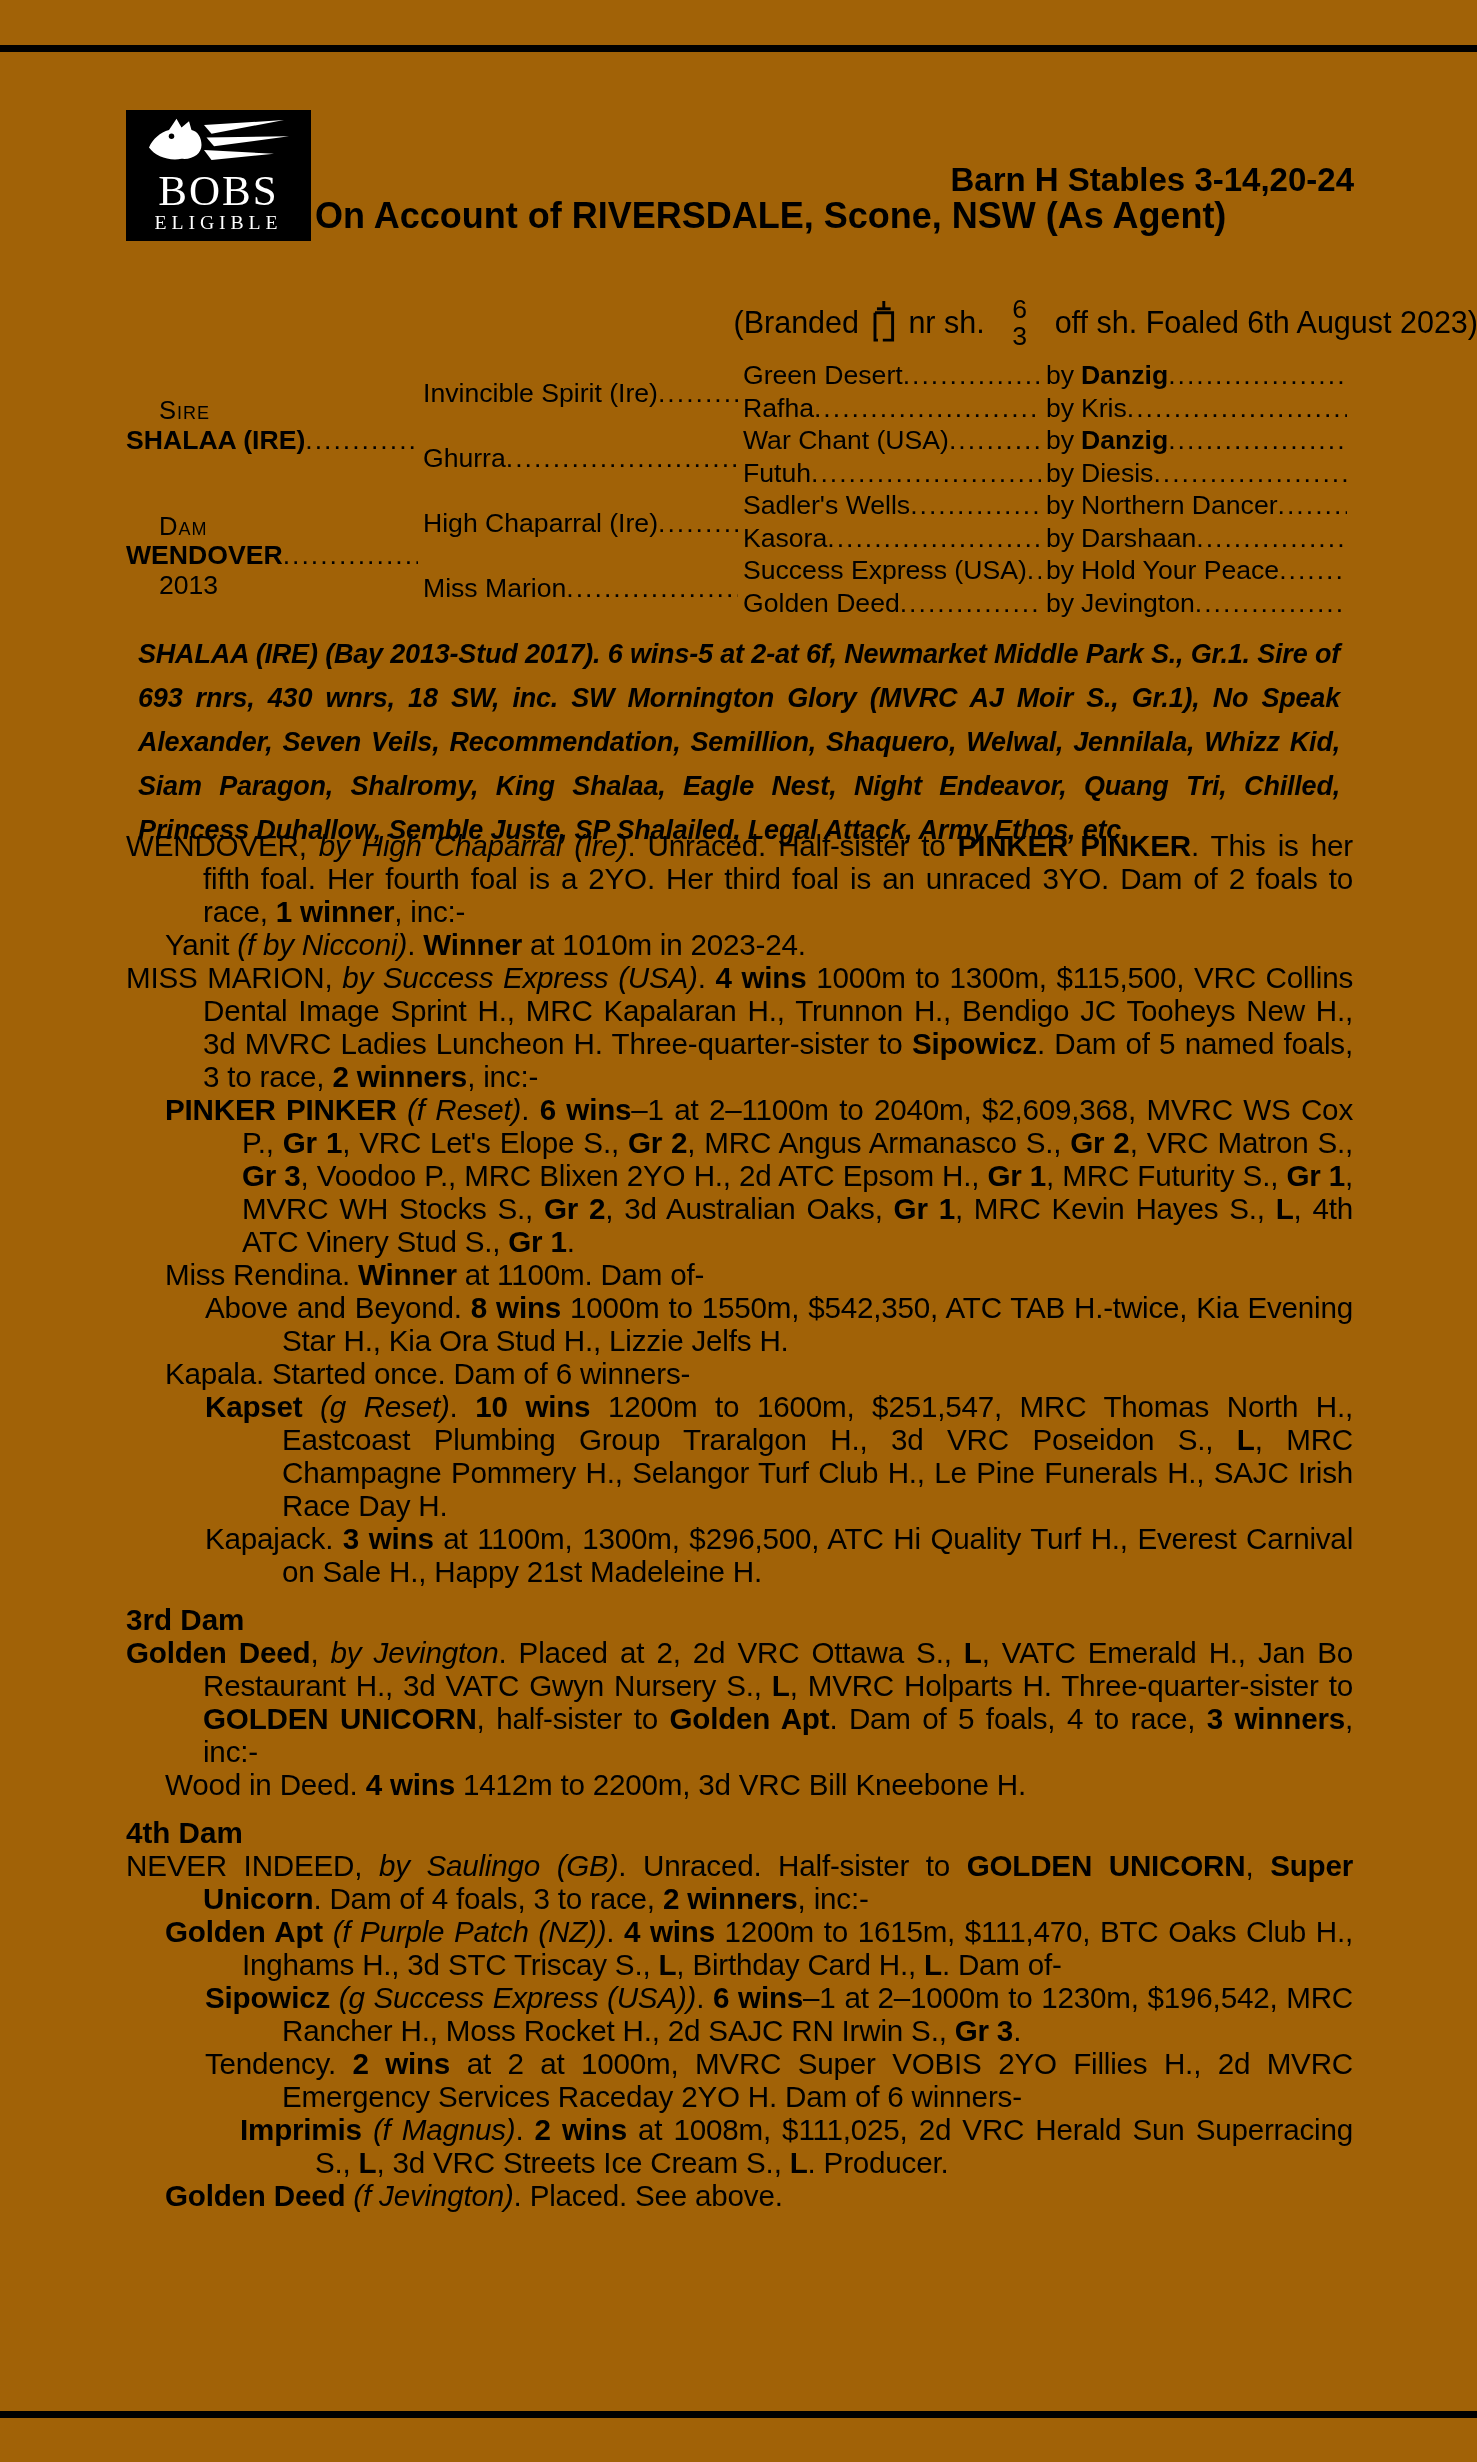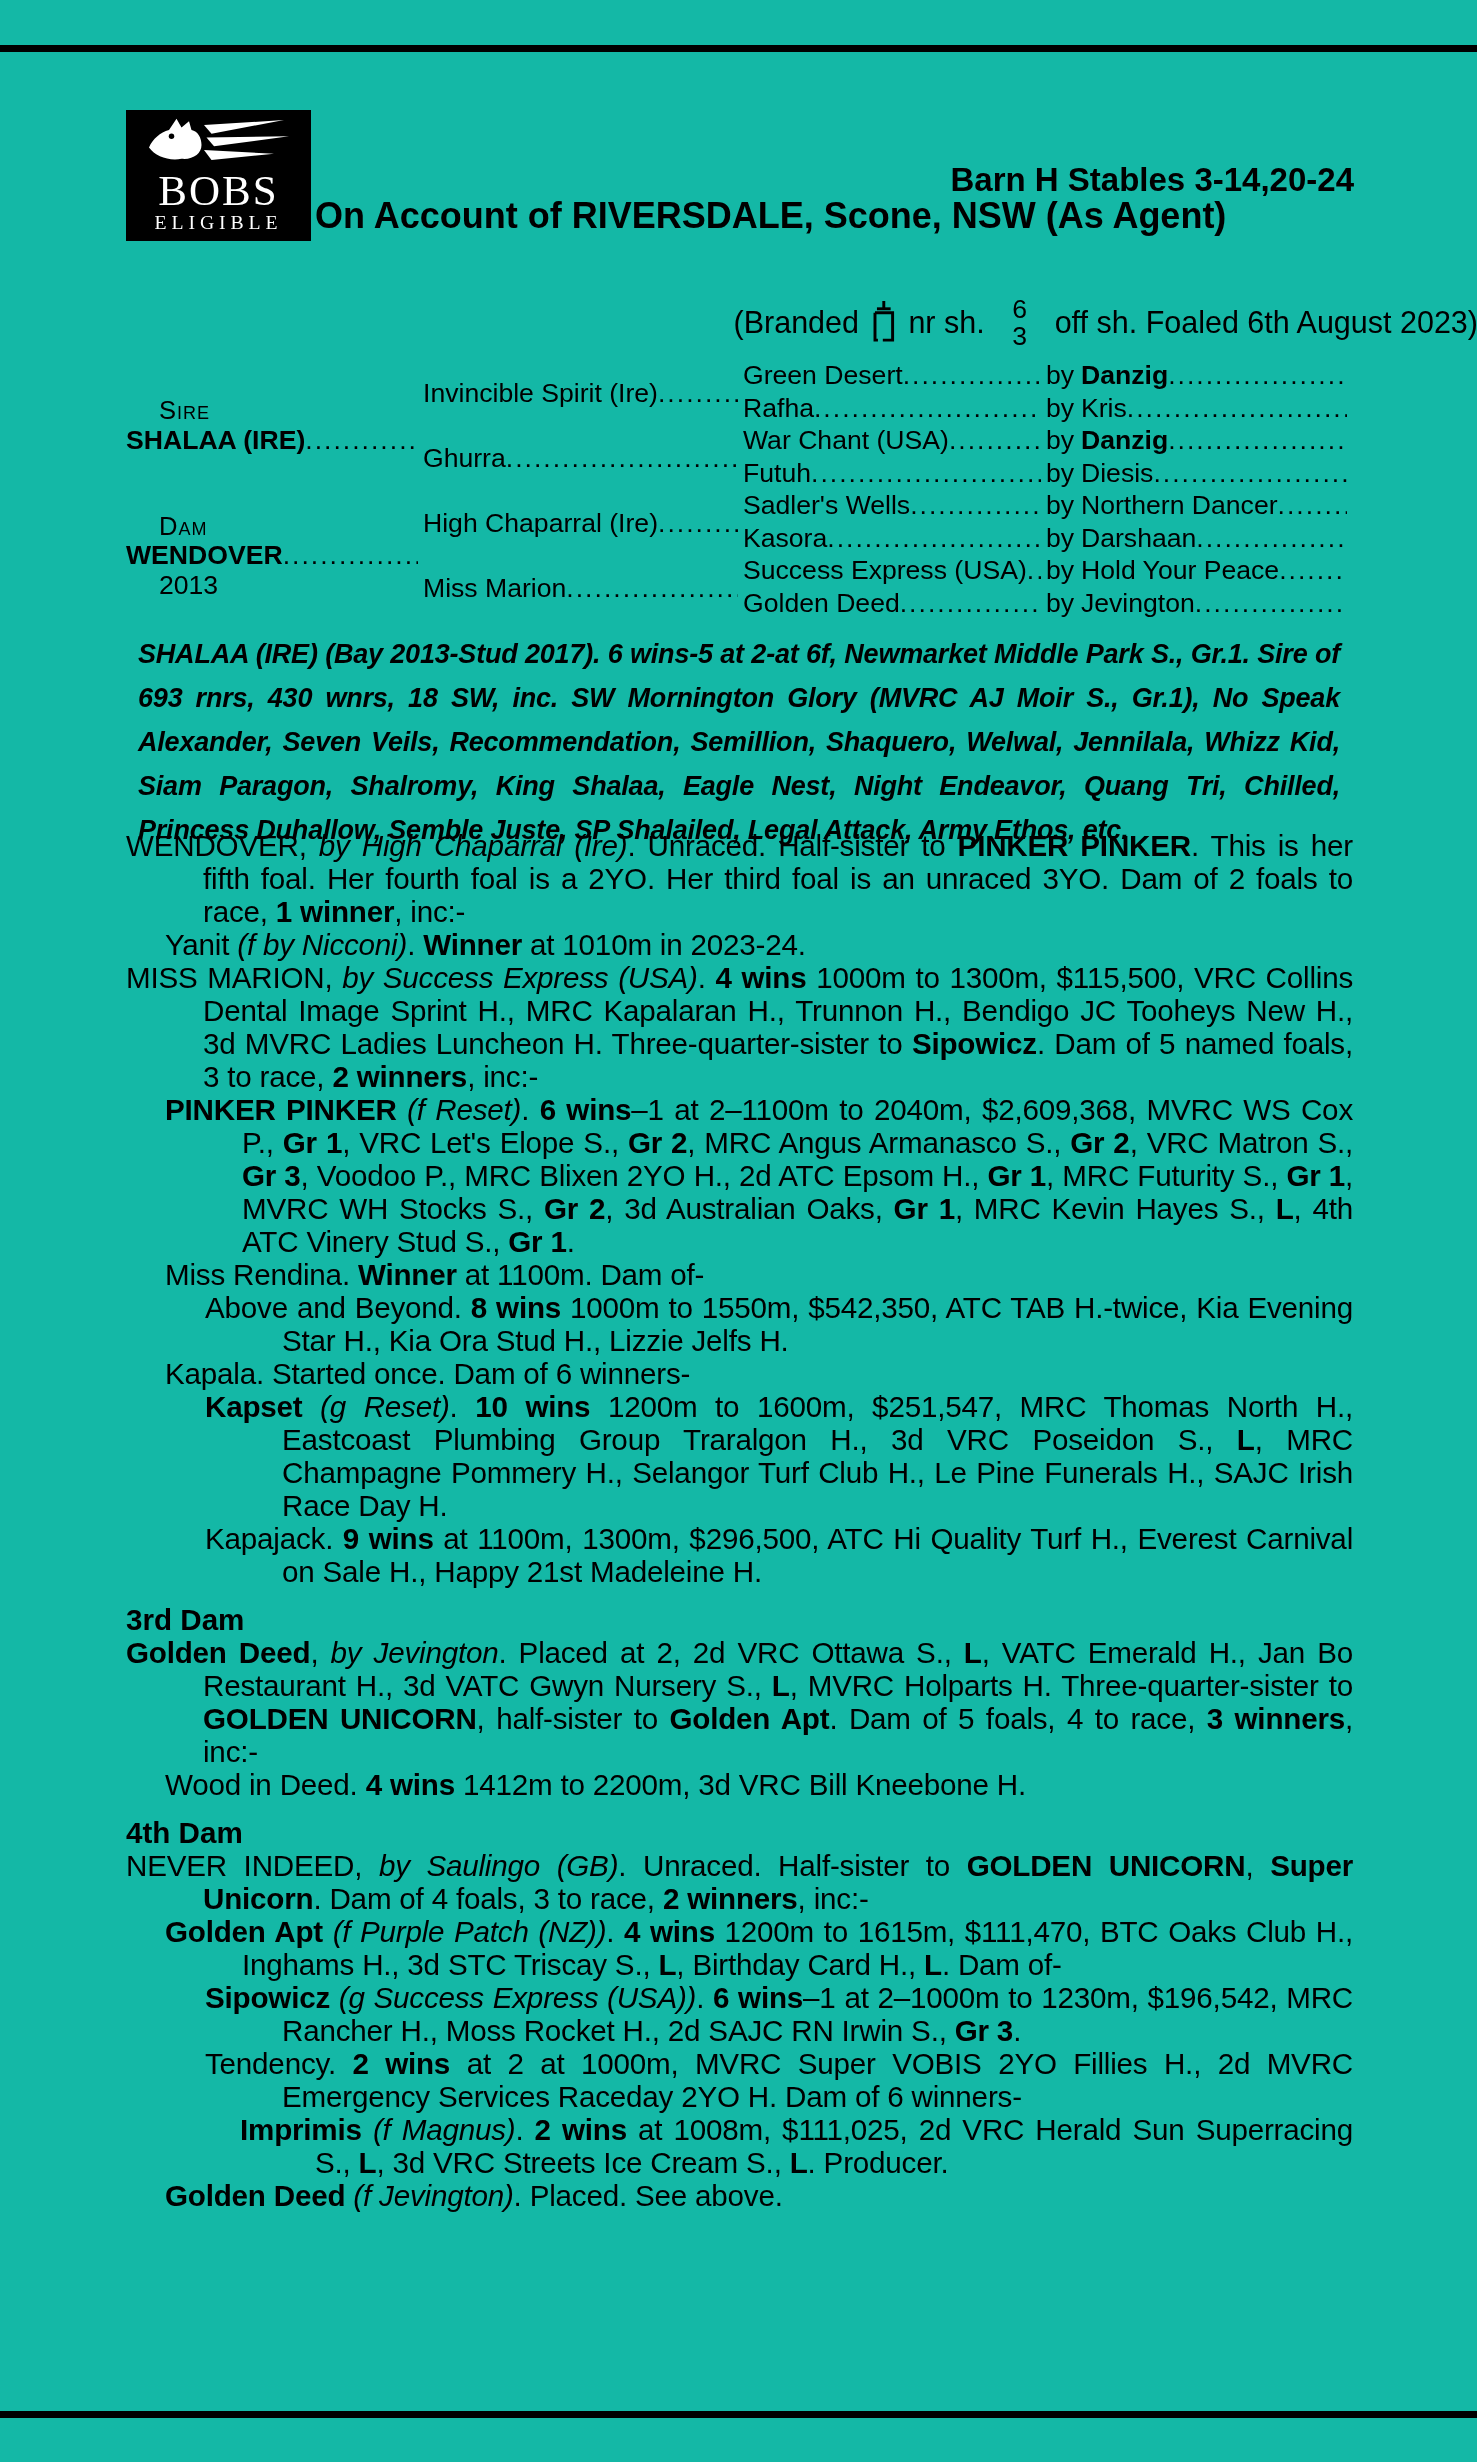--- a/index.html
+++ b/index.html
@@ -1,17 +1,17 @@
 <!DOCTYPE html>
 <html><head>
 <meta charset="utf-8">
 <style>
   html,body{margin:0;padding:0;background:#e8e8e8;}
   .page{
-    position:relative; width:1478px; height:2463px; background:#14b8a6;
+    position:relative; width:1478px; height:2463px; background:#a16207;
     font-family:"Liberation Sans", sans-serif; color:#000; overflow:hidden;
     margin:0 auto;
   }
   .rule{position:absolute;left:0;right:0;height:6.9px;background:#000;}
   .rule.top{top:45px;}
   .rule.bottom{top:2411px;}
 
   
   .logo{
     position:absolute; left:126px; top:110px; width:185px; height:131px;
@@ -230,21 +230,21 @@
 
   <div class="sections">
       <div class="para ind0"><span>WENDOVER, </span><span class="i">by High Chaparral (Ire)</span><span>. Unraced. Half-sister to </span><span class="b ">PINKER PINKER</span><span>. This is her fifth foal. Her fourth foal is a 2YO. Her third foal is an unraced 3YO. Dam of 2 foals to race, </span><span class="b ">1 winner</span><span>, inc:-</span></div>
       <div class="para ind1"><span>Yanit </span><span class="i">(f by Nicconi)</span><span>. </span><span class="b ">Winner</span><span> at 1010m in 2023-24.</span></div>
       <div class="para ind0"><span>MISS MARION, </span><span class="i">by Success Express (USA)</span><span>. </span><span class="b ">4 wins</span><span> 1000m to 1300m, $115,500, VRC Collins Dental Image Sprint H., MRC Kapalaran H., Trunnon H., Bendigo JC Tooheys New H., 3d MVRC Ladies Luncheon H. Three-quarter-sister to </span><span class="b ">Sipowicz</span><span>. Dam of 5 named foals, 3 to race, </span><span class="b ">2 winners</span><span>, inc:-</span></div>
       <div class="para ind1"><span class="b ">PINKER PINKER</span><span> </span><span class="i">(f Reset)</span><span>. </span><span class="b ">6 wins</span><span>–1 at 2–1100m to 2040m, $2,609,368, MVRC WS Cox P., </span><span class="b ">Gr 1</span><span>, VRC Let's Elope S., </span><span class="b ">Gr 2</span><span>, MRC Angus Armanasco S., </span><span class="b ">Gr 2</span><span>, VRC Matron S., </span><span class="b ">Gr 3</span><span>, Voodoo P., MRC Blixen 2YO H., 2d ATC Epsom H., </span><span class="b ">Gr 1</span><span>, MRC Futurity S., </span><span class="b ">Gr 1</span><span>, MVRC WH Stocks S., </span><span class="b ">Gr 2</span><span>, 3d Australian Oaks, </span><span class="b ">Gr 1</span><span>, MRC Kevin Hayes S., </span><span class="b ">L</span><span>, 4th ATC Vinery Stud S., </span><span class="b ">Gr 1</span><span>.</span></div>
       <div class="para ind1"><span>Miss Rendina. </span><span class="b ">Winner</span><span> at 1100m. Dam of-</span></div>
       <div class="para ind2"><span>Above and Beyond. </span><span class="b ">8 wins</span><span> 1000m to 1550m, $542,350, ATC TAB H.-twice, Kia Evening Star H., Kia Ora Stud H., Lizzie Jelfs H.</span></div>
       <div class="para ind1"><span>Kapala. Started once. Dam of 6 winners-</span></div>
       <div class="para ind2"><span class="b ">Kapset</span><span> </span><span class="i">(g Reset)</span><span>. </span><span class="b ">10 wins</span><span> 1200m to 1600m, $251,547, MRC Thomas North H., Eastcoast Plumbing Group Traralgon H., 3d VRC Poseidon S., </span><span class="b ">L</span><span>, MRC Champagne Pommery H., Selangor Turf Club H., Le Pine Funerals H., SAJC Irish Race Day H.</span></div>
-      <div class="para ind2"><span>Kapajack. </span><span class="b ">9 wins</span><span> at 1100m, 1300m, $296,500, ATC Hi Quality Turf H., Everest Carnival on Sale H., Happy 21st Madeleine H.</span></div>
+      <div class="para ind2"><span>Kapajack. </span><span class="b ">3 wins</span><span> at 1100m, 1300m, $296,500, ATC Hi Quality Turf H., Everest Carnival on Sale H., Happy 21st Madeleine H.</span></div>
       <div class="sec-heading">3rd Dam</div>
       <div class="para ind0"><span class="b ">Golden Deed</span><span>, </span><span class="i">by Jevington</span><span>. Placed at 2, 2d VRC Ottawa S., </span><span class="b ">L</span><span>, VATC Emerald H., Jan Bo Restaurant H., 3d VATC Gwyn Nursery S., </span><span class="b ">L</span><span>, MVRC Holparts H. Three-quarter-sister to </span><span class="b ">GOLDEN UNICORN</span><span>, half-sister to </span><span class="b ">Golden Apt</span><span>. Dam of 5 foals, 4 to race, </span><span class="b ">3 winners</span><span>, inc:-</span></div>
       <div class="para ind1"><span>Wood in Deed. </span><span class="b ">4 wins</span><span> 1412m to 2200m, 3d VRC Bill Kneebone H.</span></div>
       <div class="sec-heading">4th Dam</div>
       <div class="para ind0"><span>NEVER INDEED, </span><span class="i">by Saulingo (GB)</span><span>. Unraced. Half-sister to </span><span class="b ">GOLDEN UNICORN</span><span>, </span><span class="b ">Super Unicorn</span><span>. Dam of 4 foals, 3 to race, </span><span class="b ">2 winners</span><span>, inc:-</span></div>
       <div class="para ind1"><span class="b ">Golden Apt</span><span> </span><span class="i">(f Purple Patch (NZ))</span><span>. </span><span class="b ">4 wins</span><span> 1200m to 1615m, $111,470, BTC Oaks Club H., Inghams H., 3d STC Triscay S., </span><span class="b ">L</span><span>, Birthday Card H., </span><span class="b ">L</span><span>. Dam of-</span></div>
       <div class="para ind2"><span class="b ">Sipowicz</span><span> </span><span class="i">(g Success Express (USA))</span><span>. </span><span class="b ">6 wins</span><span>–1 at 2–1000m to 1230m, $196,542, MRC Rancher H., Moss Rocket H., 2d SAJC RN Irwin S., </span><span class="b ">Gr 3</span><span>.</span></div>
       <div class="para ind2"><span>Tendency. </span><span class="b ">2 wins</span><span> at 2 at 1000m, MVRC Super VOBIS 2YO Fillies H., 2d MVRC Emergency Services Raceday 2YO H. Dam of 6 winners-</span></div>
       <div class="para ind3"><span class="b ">Imprimis</span><span> </span><span class="i">(f Magnus)</span><span>. </span><span class="b ">2 wins</span><span> at 1008m, $111,025, 2d VRC Herald Sun Superracing S., </span><span class="b ">L</span><span>, 3d VRC Streets Ice Cream S., </span><span class="b ">L</span><span>. Producer.</span></div>
       <div class="para ind1"><span class="b ">Golden Deed</span><span> </span><span class="i">(f Jevington)</span><span>. Placed. See above.</span></div>

